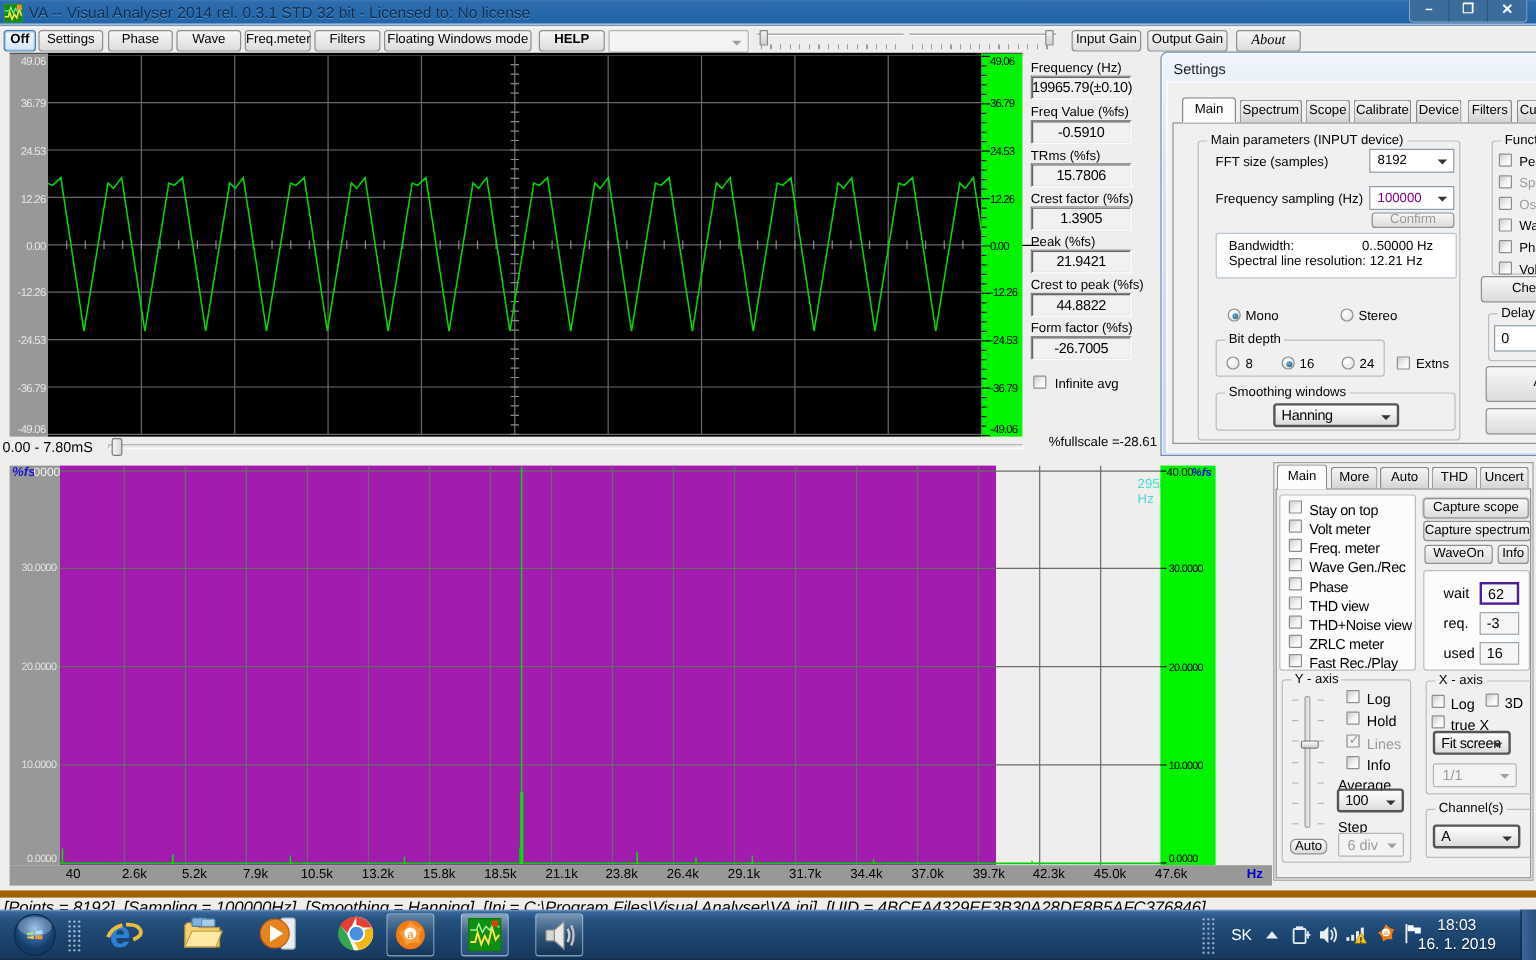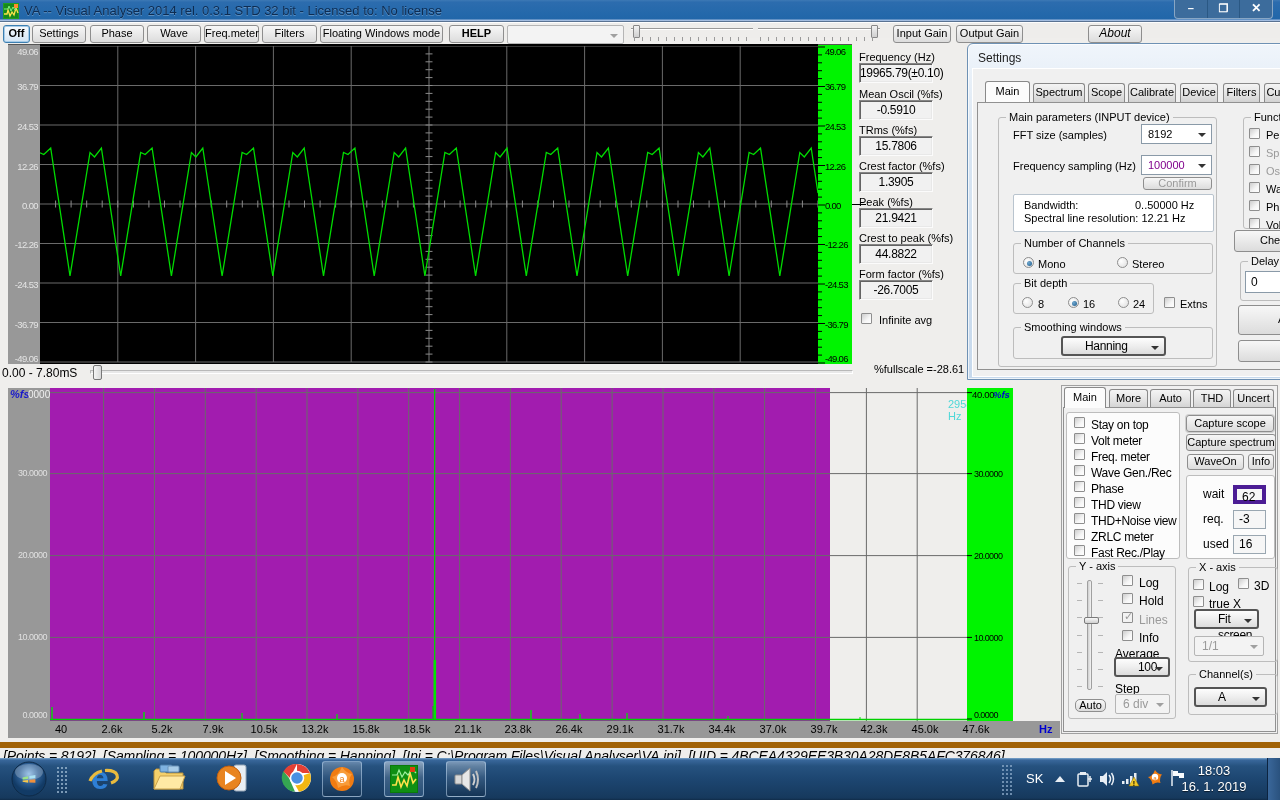--- a/index.html
+++ b/index.html
@@ -22,31 +22,31 @@
 .sr{position:absolute;left:7px;width:27px;font-size:9.5px;color:#000;letter-spacing:-0.7px}
 #zline{left:852px;top:204px;width:14px;height:1px;background:#000}
 
 #srow{left:0;top:364px;width:860px;height:21px;background:#efeeec}
 #stxt{position:absolute;left:2px;top:2px;font-size:12px}
 #strack{position:absolute;left:90px;top:6px;width:763px;height:4px;border:1px solid #b8b8b8;border-bottom-color:#fff;border-right-color:#fff;background:#e8e8e8}
 #sthumb{position:absolute;left:93px;top:1px;width:9px;height:15px;background:linear-gradient(90deg,#f4f4f4,#d8d8d8);border:1px solid #777;border-radius:2px}
 #fullsc{position:absolute;left:874px;top:363px;font-size:11px}
 
 .mlab{position:absolute;left:859px;font-size:11px;white-space:nowrap}
-.fld{position:absolute;left:859px;width:74px;height:20px;background:#f1f1f1;border:1px solid #858585;border-right-color:#fbfbfb;border-bottom-color:#fbfbfb;box-shadow:inset 1px 1px 0 #636363,inset -1px -1px 0 #e8e8e8;text-align:center;font-size:12px;line-height:19px;letter-spacing:-0.3px}
+.fld{position:absolute;left:859px;width:84px;height:20px;background:#f1f1f1;border:1px solid #858585;border-right-color:#fbfbfb;border-bottom-color:#fbfbfb;box-shadow:inset 1px 1px 0 #636363,inset -1px -1px 0 #e8e8e8;text-align:center;font-size:12px;line-height:19px;letter-spacing:-0.3px}
 
 .cb{position:absolute;width:11px;height:11px;background:linear-gradient(135deg,#cdcdcd,#f6f6f6 60%,#fff);border:1px solid #8e8e8e;border-radius:1px}
 .rd{position:absolute;width:11px;height:11px;background:radial-gradient(circle at 35% 35%,#fff,#ddd);border:1px solid #8e8e8e;border-radius:50%}
 .rdon:after{content:"";position:absolute;left:2.5px;top:2.5px;width:5px;height:5px;border-radius:50%;background:radial-gradient(circle at 35% 35%,#6fa8d0,#1c5a8a)}
 .gb{position:absolute;border:1px solid #bdbdbd;border-radius:3px}
 .gb>span{position:absolute;left:7px;top:-7px;background:#f0f0f0;padding:0 3px;font-size:11px;white-space:nowrap}
 .lbl{position:absolute;font-size:11px;white-space:nowrap}
 .combo{position:absolute;height:20px;background:#fff;border:1px solid #8a9aa8;font-size:11px;line-height:18px;padding-left:6px}
 .combo .ar,.combo2 .ar,.combod .ar{position:absolute;right:5px;top:8px;width:0;height:0;border-left:4px solid transparent;border-right:4px solid transparent;border-top:4px solid #333}
-.combo2{position:absolute;height:20px;background:linear-gradient(180deg,#fdfdfd,#eee 50%,#dcdcdc);border:2px solid #555;border-radius:3px;font-size:12px;line-height:16px;padding-left:22px;letter-spacing:-0.3px}
+.combo2{position:absolute;height:20px;background:linear-gradient(180deg,#fdfdfd,#eee 50%,#dcdcdc);border:2px solid #555;border-radius:3px;font-size:12px;line-height:16px;padding-left:5px;letter-spacing:-0.3px}
 .combod{position:absolute;height:20px;background:#f3f3f3;border:1px solid #b5b5b5;border-radius:2px;color:#9a9a9a;font-size:12px;line-height:18px;padding-left:7px}
 .combod .ar{border-top-color:#a0a0a0}
 
 #dlg{left:967px;top:43px;width:320px;height:337px;background:linear-gradient(180deg,#f0f5fb,#d8e5f2 30%,#c7d9ec);border:1px solid #6e91b4;border-radius:6px 6px 0 0;box-shadow:inset 0 0 0 1px rgba(255,255,255,.7)}
 #dlg .ttl{position:absolute;left:10px;top:7px;font-size:12px;color:#1c1c1c}
 #dlgc{position:absolute;left:4px;top:24px;width:316px;height:309px;background:#f0f0f0;border:1px solid #fff}
 
 .tab{position:absolute;height:19px;background:linear-gradient(180deg,#f4f4f4,#e2e2e2 60%,#d2d2d2);border:1px solid #898989;border-bottom:none;border-radius:3px 3px 0 0;text-align:center;font-size:11px;line-height:17px}
 .tabon{height:21px;background:#fcfcfc;z-index:3;line-height:19px}
 .page{position:absolute;border:1px solid #919191;background:#f0f0f0}
@@ -100,21 +100,21 @@
         <span class="ar"></span>
       </div>
  <div class="ab" style="left:631px;top:5px;width:122px;height:1px;background:#999;box-shadow:0 1px 0 #fff"></div>
  <div class="ab" style="left:633px;top:2px;width:7px;height:13px;background:linear-gradient(180deg,#f2f2f2,#cfcfcf);border:1px solid #888;border-radius:1px"></div>
  <div class="ab" style="left:758px;top:5px;width:122px;height:1px;background:#999;box-shadow:0 1px 0 #fff"></div>
  <div class="ab" style="left:871px;top:2px;width:7px;height:13px;background:linear-gradient(180deg,#f2f2f2,#cfcfcf);border:1px solid #888;border-radius:1px"></div>
  <div class="ab" style="left:634px;top:14px;width:120px;height:4px;background:repeating-linear-gradient(90deg,#9a9a9a 0,#9a9a9a 1px,transparent 1px,transparent 8px)"></div>
  <div class="ab" style="left:760px;top:14px;width:120px;height:4px;background:repeating-linear-gradient(90deg,#9a9a9a 0,#9a9a9a 1px,transparent 1px,transparent 8px)"></div>
  <div class="btn" style="left:893px;width:58px">Input Gain</div>
  <div class="btn" style="left:956px;width:67px">Output Gain</div>
- <div class="btn" style="left:1088px;width:54px;font-style:italic;font-family:Liberation Sans, sans-serif;font-size:12px">About</div>
+ <div class="btn" style="left:1030px;width:54px;font-style:italic;font-family:Liberation Serif, serif;font-size:12px">About</div>
 </div>
 
 <div id="scstrip" class="ab">
       <div class="sl" style="top:1px">49.06</div>
       <div class="sl" style="top:36px">36.79</div>
       <div class="sl" style="top:76px">24.53</div>
       <div class="sl" style="top:116px">12.26</div>
       <div class="sl" style="top:155px">0.00</div>
       <div class="sl" style="top:194px">-12.26</div>
       <div class="sl" style="top:234px">-24.53</div>
@@ -291,21 +291,21 @@
 <div id="zline" class="ab"></div>
 <div id="srow" class="ab">
       <span id="stxt">0.00 - 7.80mS</span>
       <div id="strack"></div>
       <div id="sthumb"></div>
     </div>
 <div id="fullsc" class="ab">%fullscale =-28.61</div>
 
 <div class="mlab" style="top:51px">Frequency (Hz)</div>
     <div class="fld" style="top:63px">19965.79(±0.10)</div>
-    <div class="mlab" style="top:88px">Mean Oscil (%fs)</div>
+    <div class="mlab" style="top:88px">Freq Value (%fs)</div>
     <div class="fld" style="top:100px">-0.5910</div>
     <div class="mlab" style="top:124px">TRms (%fs)</div>
     <div class="fld" style="top:136px">15.7806</div>
     <div class="mlab" style="top:160px">Crest factor (%fs)</div>
     <div class="fld" style="top:172px">1.3905</div>
     <div class="mlab" style="top:196px">Peak (%fs)</div>
     <div class="fld" style="top:208px">21.9421</div>
     <div class="mlab" style="top:232px">Crest to peak (%fs)</div>
     <div class="fld" style="top:244px">44.8822</div>
     <div class="mlab" style="top:268px">Form factor (%fs)</div>
@@ -332,23 +332,20 @@
    <div class="lbl" style="left:40px;top:60px">FFT size (samples)</div>
    <div class="combo" style="left:168px;top:55px;width:71px">8192<span class="ar"></span></div>
    <div class="lbl" style="left:40px;top:91px">Frequency sampling (Hz)</div>
    <div class="combo" style="left:168px;top:86px;width:71px;color:#80008c">100000<span class="ar"></span></div>
    <div class="btn" style="left:170px;top:108px;width:69px;height:13px;color:#9a9a9a;font-size:11px;line-height:11px">Confirm</div>
    <div class="ab" style="left:40px;top:125px;width:201px;height:38px;background:#fff;border:1px solid #b9c4ce;border-radius:2px">
      <div class="lbl" style="left:10px;top:4px">Bandwidth:</div>
           <div class="lbl" style="left:121px;top:4px">0..50000 Hz</div>
      <div class="lbl" style="left:10px;top:17px">Spectral line resolution: 12.21 Hz</div>
    </div>
-   <div class="gb" style="left:40px;top:174px;width:200px;height:31px">
-          <span>Number of Channels</span>
-        </div>
    <div class="rd rdon" style="left:50px;top:188px"></div>
         <div class="lbl" style="left:65px;top:189px">Mono</div>
    <div class="rd" style="left:144px;top:188px"></div>
         <div class="lbl" style="left:159px;top:189px">Stereo</div>
    <div class="gb" style="left:40px;top:214px;width:141px;height:31px">
           <span>Bit depth</span>
         </div>
    <div class="rd" style="left:49px;top:228px"></div>
         <div class="lbl" style="left:65px;top:229px">8</div>
    <div class="rd rdon" style="left:95px;top:228px"></div>
@@ -497,21 +494,21 @@
       <div class="cb" style="left:12px;top:143px"></div>
       <div class="lbl" style="left:29px;top:144px;font-size:12px;letter-spacing:-0.3px">ZRLC meter</div>
       <div class="cb" style="left:12px;top:159px"></div>
       <div class="lbl" style="left:29px;top:160px;font-size:12px;letter-spacing:-0.3px">Fast Rec./Play</div>
       <div class="btn" style="left:124px;top:29px;width:88px;height:17px;line-height:14px;box-shadow:0 0 0 1px #cfcfcf">Capture scope</div>
       <div class="btn" style="left:124px;top:48px;width:90px;height:17px;line-height:14px">Capture spectrum</div>
       <div class="btn" style="left:125px;top:68px;width:57px;height:16px;line-height:13px">WaveOn</div>
       <div class="btn" style="left:186px;top:68px;width:26px;height:16px;line-height:13px">Info</div>
       <div class="gb" style="left:124px;top:89px;width:89px;height:84px;background:#fcfcfc"></div>
       <div class="lbl" style="left:141px;top:101px;font-size:12px">wait</div>
-      <div class="ab" style="left:171px;top:99px;width:33px;height:19px;background:#f6f6f6;border:4px solid #4c1d95;font-size:12px;line-height:17px;padding-left:5px">62</div>
+      <div class="ab" style="left:171px;top:99px;width:33px;height:19px;background:#f6f6f6;border:2px solid #4c1d95;font-size:12px;line-height:17px;padding-left:5px">62</div>
       <div class="lbl" style="left:141px;top:126px;font-size:12px">req.</div>
       <div class="ab" style="left:171px;top:124px;width:33px;height:19px;background:#f6f6f6;border:1px solid #9aa7b1;font-size:12px;line-height:17px;padding-left:5px">-3</div>
       <div class="lbl" style="left:141px;top:151px;font-size:12px">used</div>
       <div class="ab" style="left:171px;top:149px;width:33px;height:19px;background:#f6f6f6;border:1px solid #9aa7b1;font-size:12px;line-height:17px;padding-left:5px">16</div>
       <div class="gb" style="left:6px;top:180px;width:108px;height:153px">
         <span>Y - axis</span>
       </div>
       <div class="ab" style="left:25px;top:194px;width:5px;height:110px;background:linear-gradient(90deg,#cfcfcf,#f4f4f4);border:1px solid #a0a0a0;border-radius:2px"></div>
       <div class="ab" style="left:15px;top:197px;width:5px;height:1px;background:#b5b5b5"></div>
       <div class="ab" style="left:36px;top:197px;width:5px;height:1px;background:#b5b5b5"></div>

